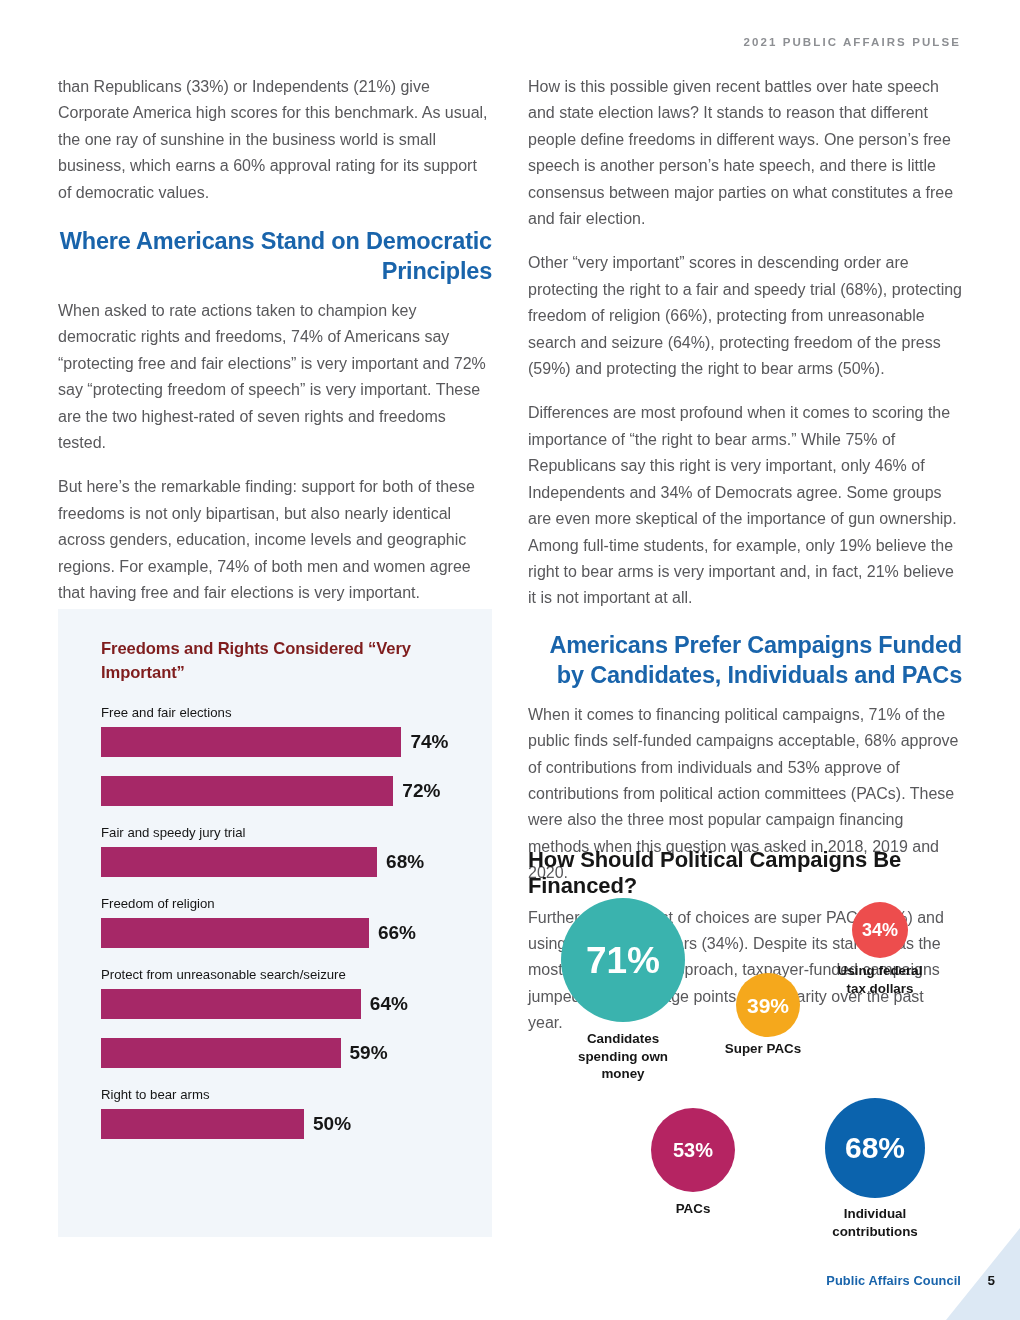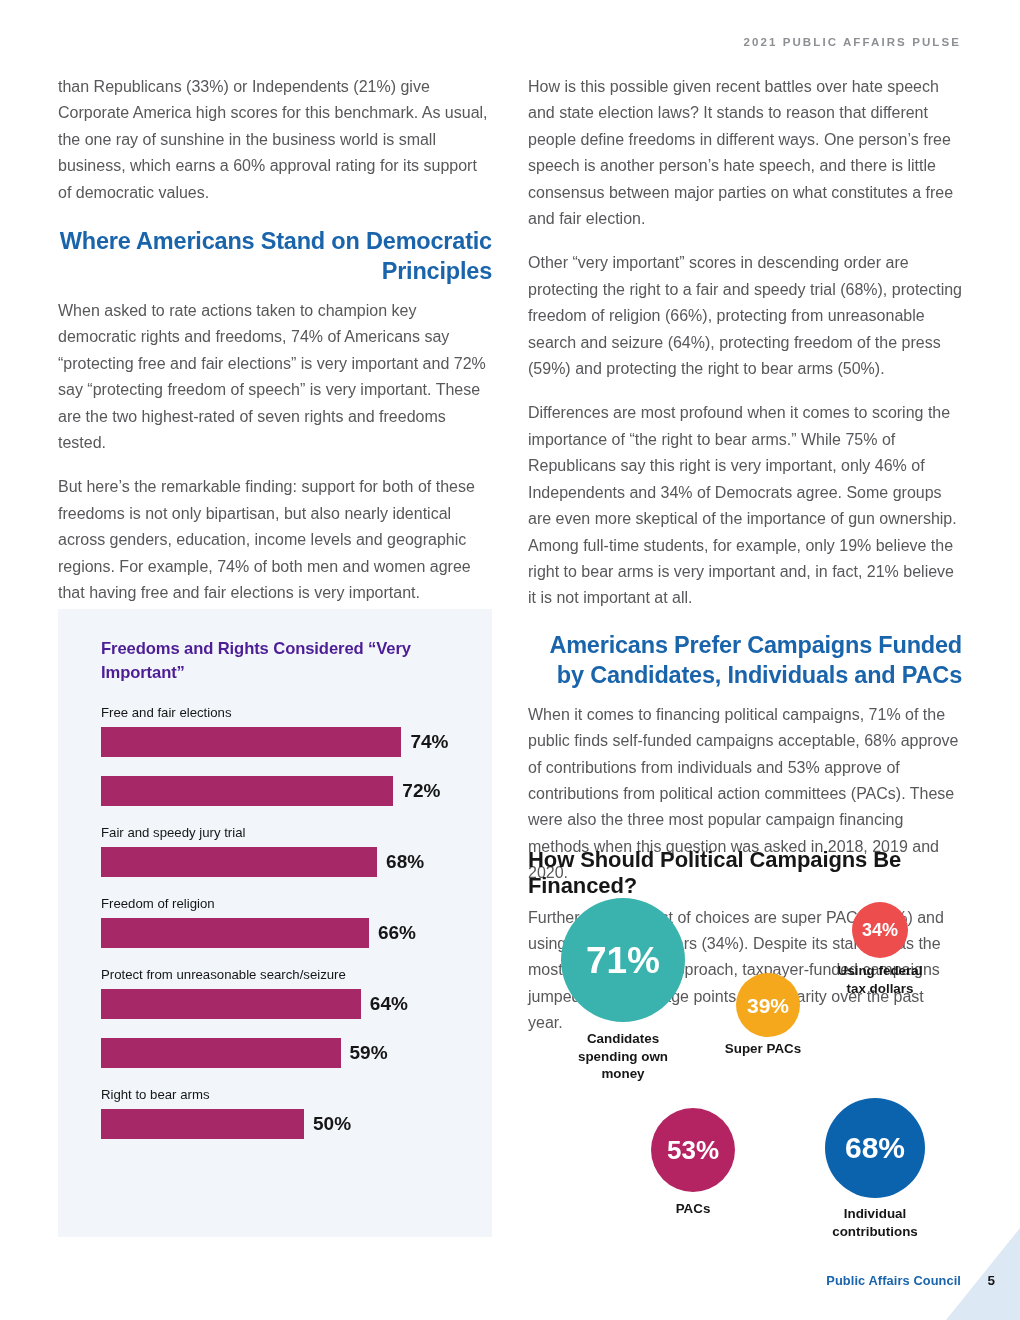--- a/index.html
+++ b/index.html
@@ -80,21 +80,21 @@
     background: #f2f6fa;
   }
   .bar-panel-title {
     position: absolute;
     left: 43px;
     top: 28px;
     width: 360px;
     font-size: 16.6px;
     line-height: 24px;
     font-weight: bold;
-    color: #4c1d95;
+    color: #7f1d1d;
     letter-spacing: -0.1px;
   }
   .bars {
     position: absolute;
     left: 43px;
     top: 96px;
     width: 380px;
   }
   .bar-row { margin-bottom: 19px; }
   .bar-label {
@@ -266,21 +266,21 @@
   <div class="bubble-area" id="bubble-container">
       <div class="bubble" style="left: 33px; top: 18px; width: 124px; height: 124px; background: rgb(58, 179, 174); font-size: 37px;">71%</div>
       <div class="bubble-caption" style="left: 20px; top: 150px; width: 150px; white-space: pre-line;">Candidates
 spending own
 money</div>
       <div class="bubble" style="left: 208px; top: 93px; width: 64px; height: 64px; background: rgb(245, 168, 28); font-size: 21px;">39%</div>
       <div class="bubble-caption" style="left: 170px; top: 160px; width: 130px; white-space: pre-line;">Super PACs</div>
       <div class="bubble" style="left: 324px; top: 22px; width: 56px; height: 56px; background: rgb(237, 77, 77); font-size: 18px;">34%</div>
       <div class="bubble-caption" style="left: 282px; top: 82px; width: 140px; white-space: pre-line;">Using federal
 tax dollars</div>
-      <div class="bubble" style="left: 123px; top: 228px; width: 84px; height: 84px; background: rgb(181, 36, 98); font-size: 26px;">53%</div>
+      <div class="bubble" style="left: 123px; top: 228px; width: 84px; height: 84px; background: rgb(181, 36, 98); font-size: 20px;">53%</div>
       <div class="bubble-caption" style="left: 100px; top: 320px; width: 130px; white-space: pre-line;">PACs</div>
       <div class="bubble" style="left: 297px; top: 218px; width: 100px; height: 100px; background: rgb(11, 99, 173); font-size: 30px;">68%</div>
       <div class="bubble-caption" style="left: 272px; top: 325px; width: 150px; white-space: pre-line;">Individual
 contributions</div>
     </div>
 
   <div class="footer-corner"></div>
   <div class="footer-brand">Public Affairs Council</div>
   <div class="footer-page">5</div>
 

